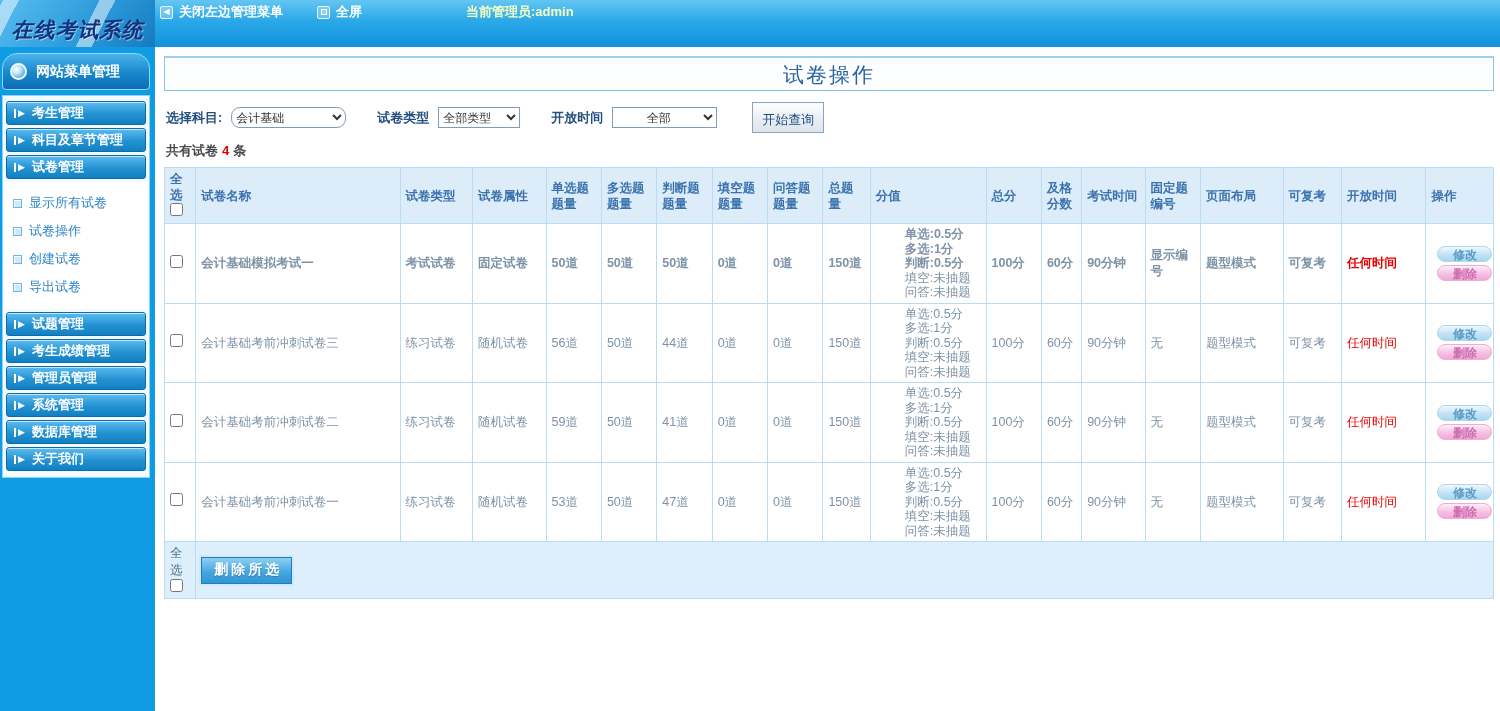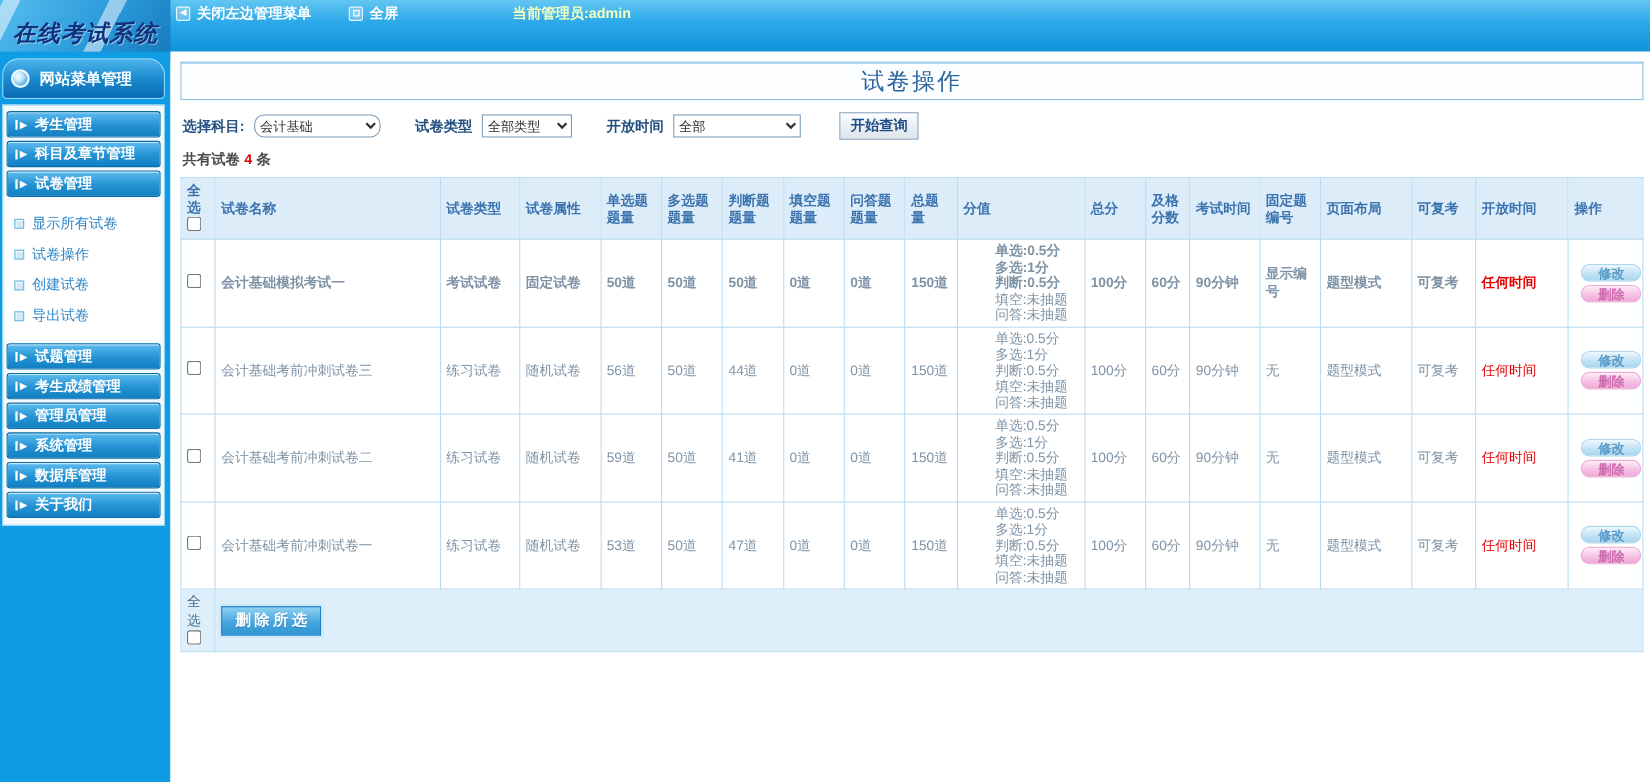--- a/index.html
+++ b/index.html
@@ -49,25 +49,25 @@
   .sq-icon { width:9px; height:9px; flex:0 0 auto; background:#cfe9f9; border:1px solid #6fb7e2; box-shadow:inset 1px 1px 0 #fff; }
 
   
   .main { position:absolute; left:155px; top:47px; width:1345px; height:664px; background:#fff; padding:9px 6px 0 9px; }
   .title-bar { border:1px solid #8fc3e6; border-top:2px solid #9fd0ec; background:#fdfeff;
     height:35px; line-height:33px; text-align:center; color:#29649f; font-size:21px; letter-spacing:2px; }
   .filters { display:flex; align-items:center; gap:9px; margin:11px 0 9px 2px;
     font-size:13px; color:#24507f; font-weight:bold; }
   .filters select { font-size:12px; height:21px; border:1px solid #7f9db9; background:#fff; color:#333;
     font-family:"Liberation Sans",sans-serif; }
-  .sel-subject { width:115px;border-radius:9px; } .sel-type { width:82px; } .sel-time { width:116px; }
+  .sel-subject { width:115px;border-radius:9px; } .sel-type { width:82px; } .sel-time { width:105px;text-align:center; }
   .gap-l { margin-left:22px; }
-  .query-btn { margin-left:26px; font-size:13px; font-weight:bold; color:#1d4e86;
+  .query-btn { margin-left:26px; font-size:13px; font-weight:normal; color:#1d4e86;
     background:linear-gradient(180deg,#fefefe 0%,#e8edf2 60%,#dde4ea 100%);
-    border:1px solid #8aa4c0; padding:2px 9px 3px 9px; cursor:pointer; font-family:"Liberation Sans",sans-serif; }
+    border:1px solid #8aa4c0; padding:8px 9px 3px 9px; cursor:pointer; font-family:"Liberation Sans",sans-serif; }
   .count { font-size:13px; color:#4a4a4a; font-weight:bold; margin:1px 0 7px 2px; }
   .count .num { color:#e60000; margin:0 4px; }
 
   table.exam { border-collapse:collapse; width:1330px; table-layout:fixed; font-size:12.5px; }
   table.exam th, table.exam td { border:1px solid #b9dcf2; padding:3px 5px; text-align:left;
     vertical-align:middle; overflow:hidden; }
   table.exam thead th { background:#dcecf9; color:#3c73ae; font-weight:bold; height:37px; line-height:16px; }
   table.exam tbody td { color:#7e93a6; height:73px; line-height:16px; }
   tr.bold-row td { color:#3c618e; font-weight:bold; }
   tr.bold-row td .muted { font-weight:normal; color:#7e93a6; }

